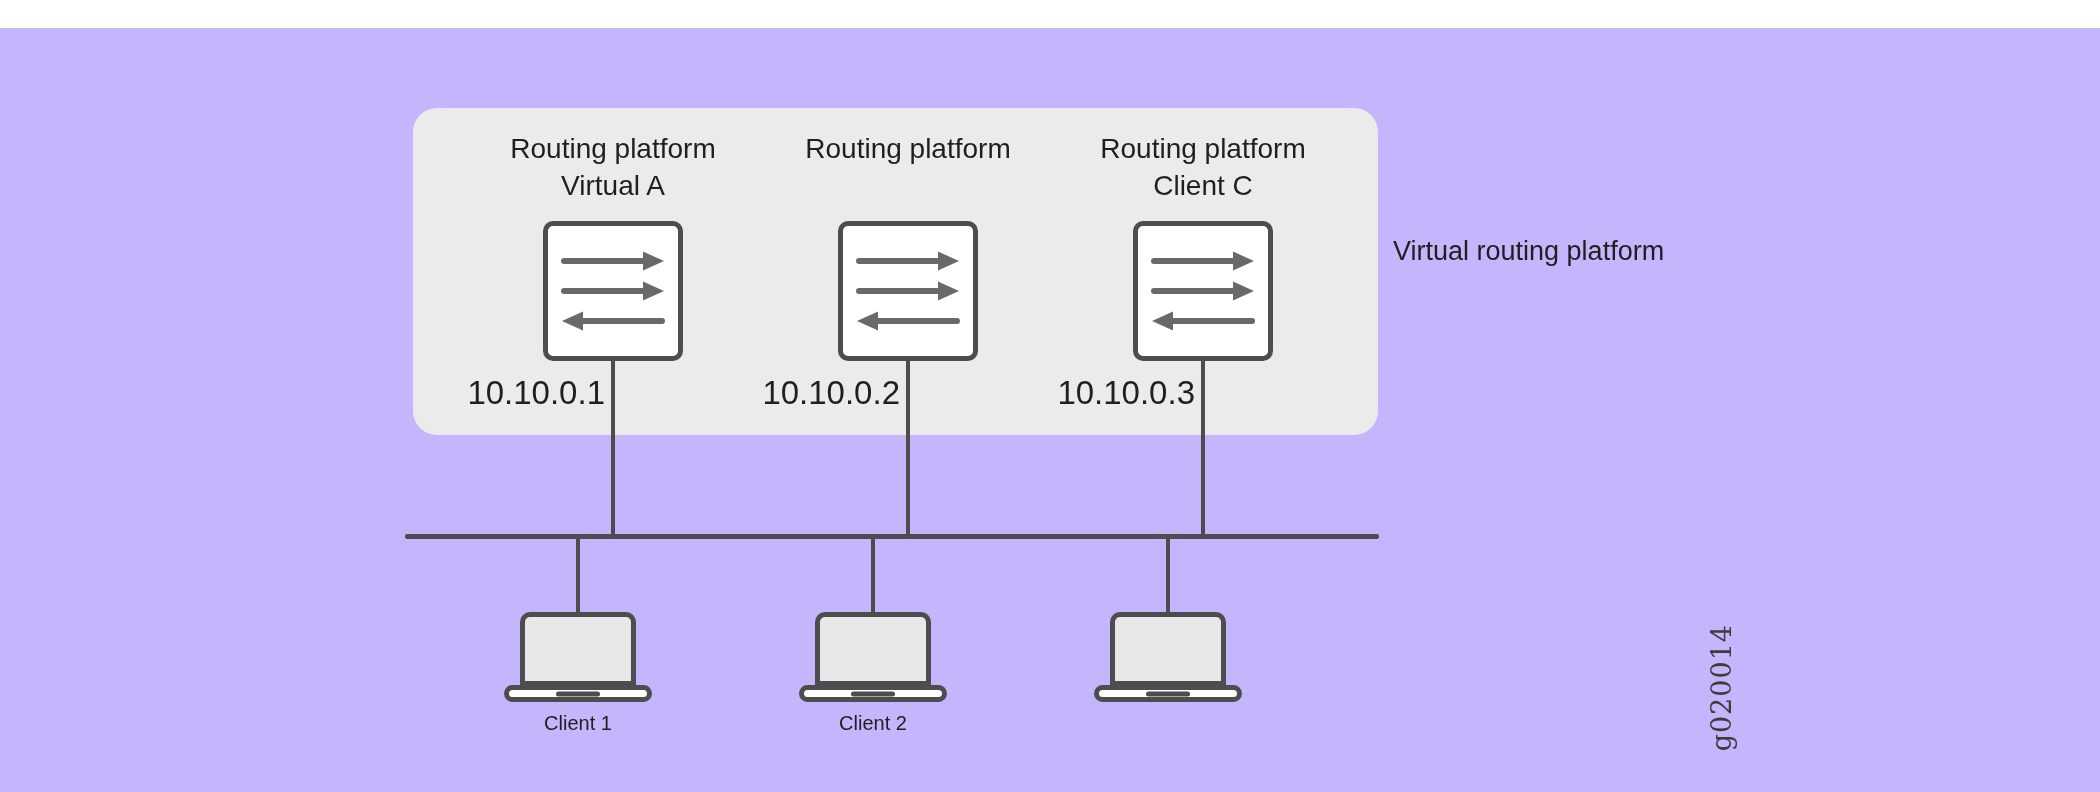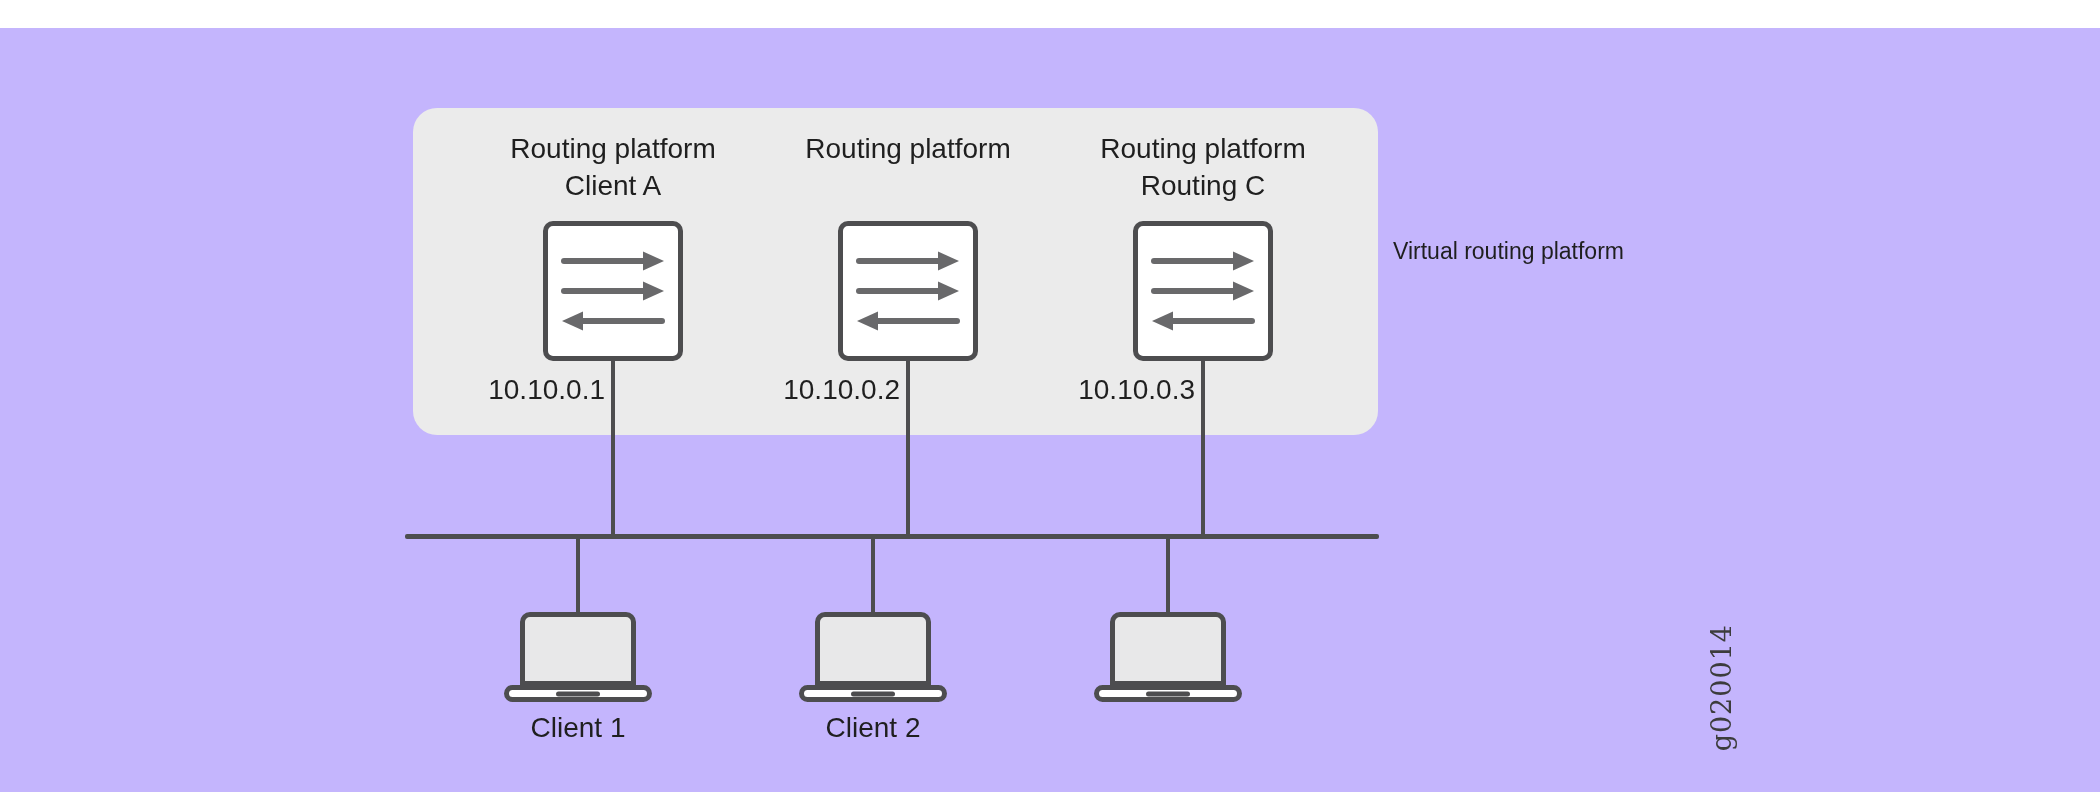--- a/index.html
+++ b/index.html
@@ -27,21 +27,21 @@
     background:var(--stroke);
   }
   .sw-box{
     position:absolute; left:80px; top:193px; width:140px; height:140px;
     box-sizing:border-box; background:var(--white);
     border:5px solid var(--stroke); border-radius:10px;
   }
   .sw-box svg{display:block; width:100%; height:100%;}
   .sw-ip{
     position:absolute; left:0; top:346px; width:142px; text-align:right;
-    font-size:28px; white-space:nowrap;
+    font-size:33px; white-space:nowrap;
   }
   .bus{
     position:absolute; left:405px; top:506px; width:974px; height:5px;
     background:var(--stroke); border-radius:2px;
   }
   .cl-line{
     position:absolute; left:148px; top:508px; width:4px; height:77px;
     background:var(--stroke);
   }
   .laptop{position:absolute; left:76px; top:584px; width:148px;}
@@ -54,44 +54,44 @@
     box-sizing:border-box; position:relative; width:148px; height:17px;
     margin-top:-1px; background:var(--white);
     border:5px solid var(--stroke); border-radius:9px;
   }
   .laptop-notch{
     position:absolute; left:50%; top:50%; transform:translate(-50%,-50%);
     width:44px; height:5px; background:var(--stroke); border-radius:3px;
   }
   .cl-label{
     position:absolute; left:0; top:684px; width:300px; text-align:center;
-    font-size:28px; white-space:nowrap;
+    font-size:20px; white-space:nowrap;
   }
   .note{
-    position:absolute; left:1393px; top:205px; font-size:23px; line-height:37px;
+    position:absolute; left:1393px; top:205px; font-size:27px; line-height:37px;
     white-space:nowrap;
   }
   .watermark{
     position:absolute; left:1706px; top:596px;
     writing-mode:vertical-rl; transform:rotate(180deg);
     font-family:"DejaVu Serif", serif; font-size:27px; letter-spacing:1px;
     color:var(--watermark); white-space:nowrap;
   }
 </style>
 </head>
 <body>
 
 <div class="canvas">
 
   <div class="panel"></div>
 
   <div class="group sw-a">
     <div class="sw-label">
       <div>Routing platform</div>
-      <div>Client A</div>
+      <div>Virtual A</div>
     </div>
     <div class="sw-line"></div>
     <div class="sw-box">
       <svg viewBox="0 0 130 130">
         <line x1="16" y1="35" x2="98" y2="35" style="stroke:var(--arrow)" stroke-width="6" stroke-linecap="round"></line>
         <polygon points="116,35 95,25.5 95,44.5" style="fill:var(--arrow)"></polygon>
         <line x1="16" y1="65" x2="98" y2="65" style="stroke:var(--arrow)" stroke-width="6" stroke-linecap="round"></line>
         <polygon points="116,65 95,55.5 95,74.5" style="fill:var(--arrow)"></polygon>
         <line x1="114" y1="95" x2="32" y2="95" style="stroke:var(--arrow)" stroke-width="6" stroke-linecap="round"></line>
         <polygon points="14,95 35,85.5 35,104.5" style="fill:var(--arrow)"></polygon>
@@ -114,21 +114,21 @@
         <line x1="114" y1="95" x2="32" y2="95" style="stroke:var(--arrow)" stroke-width="6" stroke-linecap="round"></line>
         <polygon points="14,95 35,85.5 35,104.5" style="fill:var(--arrow)"></polygon>
       </svg>
     </div>
     <div class="sw-ip">10.10.0.2</div>
   </div>
 
   <div class="group sw-c">
     <div class="sw-label">
       <div>Routing platform</div>
-      <div>Routing C</div>
+      <div>Client C</div>
     </div>
     <div class="sw-line"></div>
     <div class="sw-box">
       <svg viewBox="0 0 130 130">
         <line x1="16" y1="35" x2="98" y2="35" style="stroke:var(--arrow)" stroke-width="6" stroke-linecap="round"></line>
         <polygon points="116,35 95,25.5 95,44.5" style="fill:var(--arrow)"></polygon>
         <line x1="16" y1="65" x2="98" y2="65" style="stroke:var(--arrow)" stroke-width="6" stroke-linecap="round"></line>
         <polygon points="116,65 95,55.5 95,74.5" style="fill:var(--arrow)"></polygon>
         <line x1="114" y1="95" x2="32" y2="95" style="stroke:var(--arrow)" stroke-width="6" stroke-linecap="round"></line>
         <polygon points="14,95 35,85.5 35,104.5" style="fill:var(--arrow)"></polygon>

